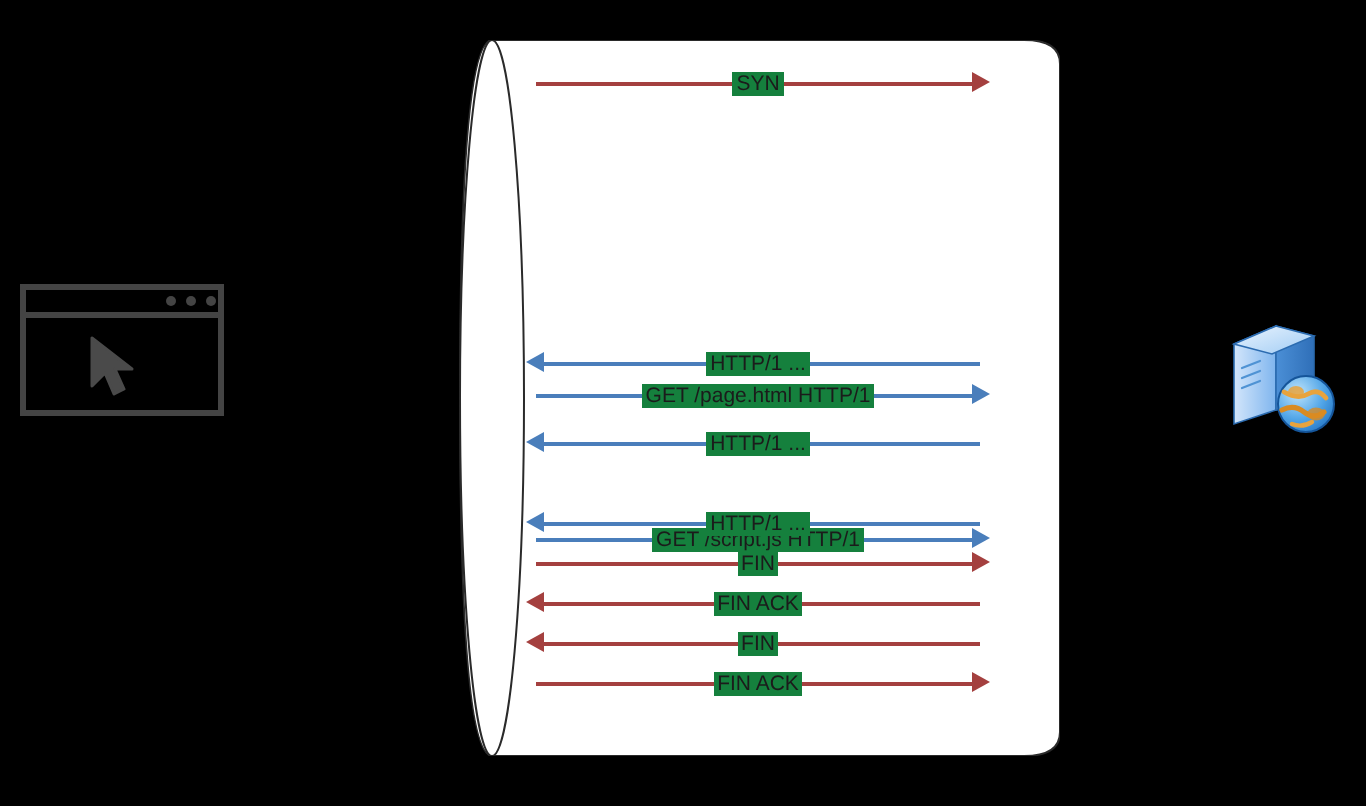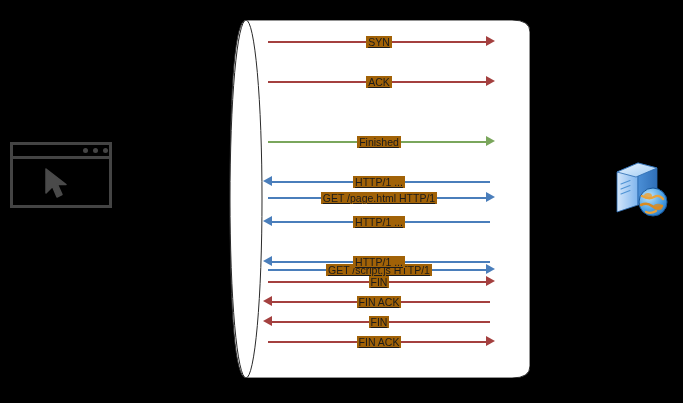--- a/index.html
+++ b/index.html
@@ -26,21 +26,21 @@
   
   #flows{position:absolute;left:228px;top:20px;width:302px;height:358px;}
   .row{position:absolute;left:0;width:302px;height:16px;margin-top:-8px;}
   .ln{position:absolute;left:40px;right:40px;top:7px;height:1.5px;}
   .head{position:absolute;top:2px;width:0;height:0;
         border-top:5px solid transparent;border-bottom:5px solid transparent;}
   .head.r{right:35px;border-left:9px solid currentColor;}
   .head.l{left:35px;border-right:9px solid currentColor;}
   .lbl{position:absolute;left:0;right:0;top:0;height:16px;line-height:16px;
        text-align:center;font-size:10.5px;color:#1b1b1b;white-space:nowrap;}
-  .lbl span{background:#a16207;padding:0 2px;text-decoration:underline;}
+  .lbl span{background:#15803d;padding:0 2px;}
 </style>
 </head>
 <body>
 
 <div id="stage">
 
   <div id="client">
     <div class="br-frame"></div>
     <div class="br-title"></div>
     <div class="br-dot d1"></div>
@@ -100,30 +100,20 @@
       <ellipse cx="18" cy="179" rx="16" ry="179" fill="#ffffff" stroke="#2a2a2a" stroke-width="1"></ellipse>
     </svg>
   </div>
 
   <div id="flows">
       <div class="row" style="top: 22px; color: rgb(164, 64, 63);">
         <div class="ln" style="background: rgb(164, 64, 63);"></div>
         <div class="head r"></div>
         <div class="lbl"><span>SYN</span></div>
       </div>
-      <div class="row" style="top: 62px; color: rgb(164, 64, 63);">
-        <div class="ln" style="background: rgb(164, 64, 63);"></div>
-        <div class="head r"></div>
-        <div class="lbl"><span>ACK</span></div>
-      </div>
-      <div class="row" style="top: 122px; color: rgb(122, 166, 92);">
-        <div class="ln" style="background: rgb(122, 166, 92);"></div>
-        <div class="head r"></div>
-        <div class="lbl"><span>Finished</span></div>
-      </div>
       <div class="row" style="top: 142px; color: rgb(74, 126, 187); margin-top: 28px;">
         <div class="ln" style="background: rgb(74, 126, 187);"></div>
         <div class="head r"></div>
         <div class="lbl"><span>GET /page.html HTTP/1</span></div>
       </div>
       <div class="row" style="top: 162px; color: rgb(74, 126, 187);">
         <div class="ln" style="background: rgb(74, 126, 187);"></div>
         <div class="head l"></div>
         <div class="lbl"><span>HTTP/1 ...</span></div>
       </div>

